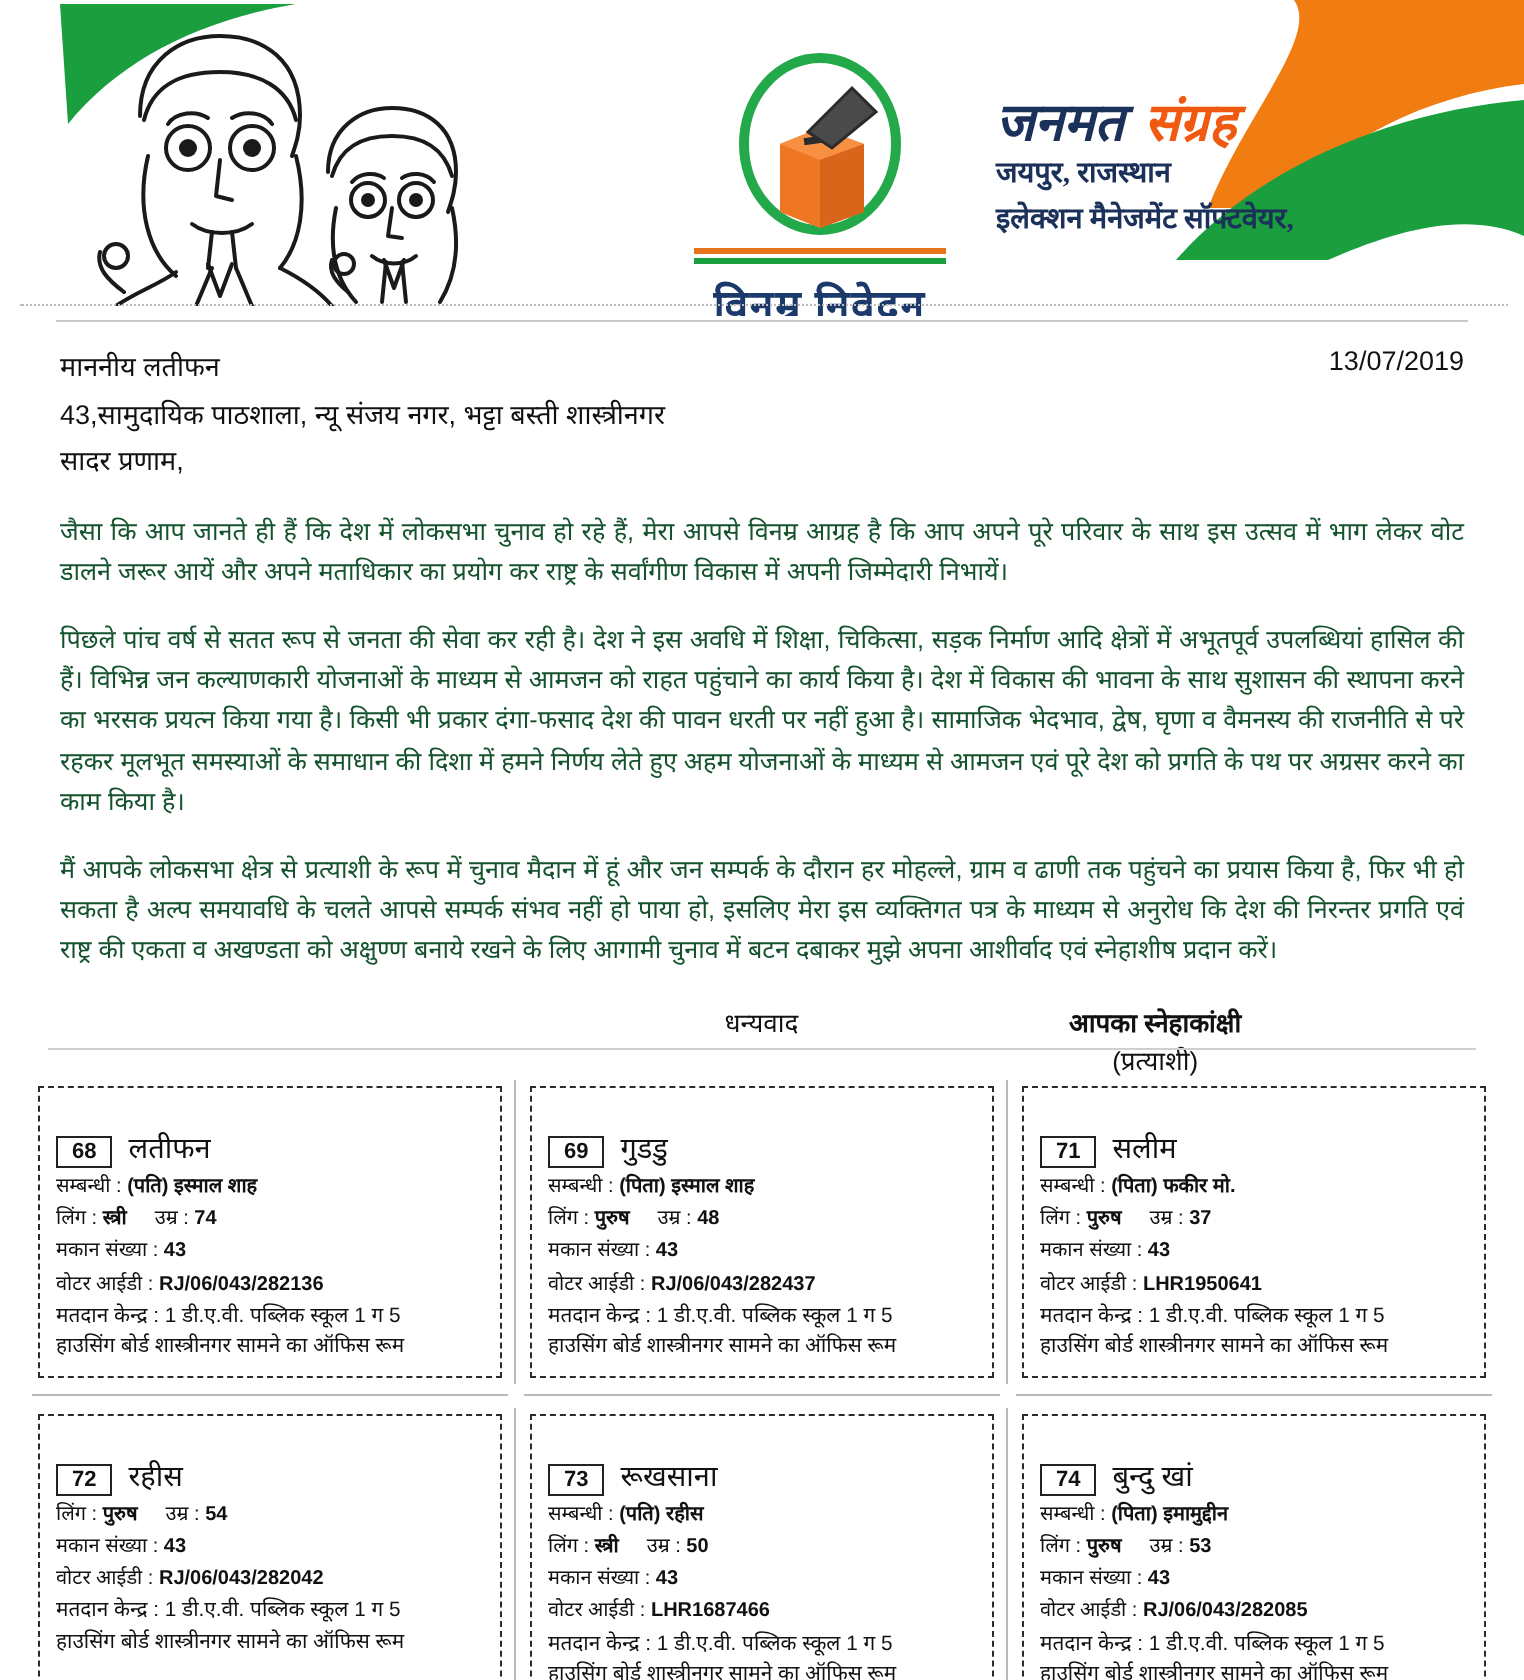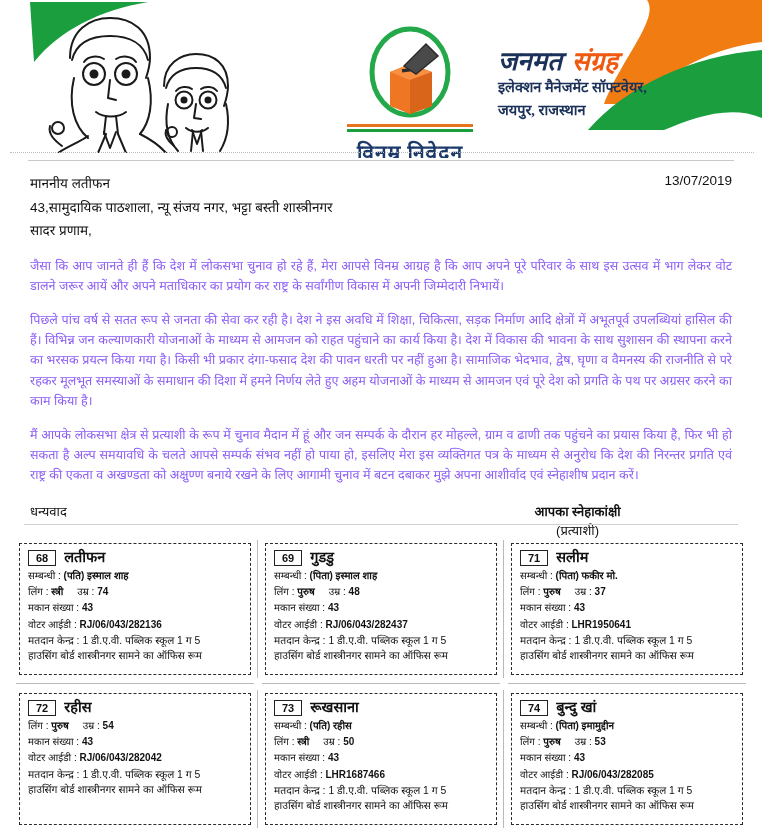--- a/index.html
+++ b/index.html
@@ -44,44 +44,44 @@
   .solid-sep  { position: absolute; left: 28px; top: 160px; width: 706px; height: 1px;
                 background: #c9c9c9; }
 
   
   .letter { position: absolute; left: 0; top: 172px; width: 762px; padding: 0 30px; }
   .addr-row { display: flex; justify-content: space-between; align-items: flex-start; }
   .addr { font-size: 13.5px; line-height: 1.75; color: #111; }
   .addr div { white-space: nowrap; }
   .date { font-size: 13.5px; color: #111; padding-top: 1px; }
 
-  .para { font-size: 12.6px; line-height: 1.62; text-align: justify; color: #8b5cf6;
+  .para { font-size: 12.6px; line-height: 1.62; text-align: justify; color: #14532d;
           margin-top: 13px; }
 
   .signrow { display: flex; margin-top: 16px; font-size: 13px; }
-  .thanks { width: 56%; text-align: left; padding-right: 24px; }
+  .thanks { width: 56%; text-align: right; padding-right: 24px; }
   .signoff { flex: 1; text-align: center; font-weight: 700; }
   .signoff .sub { font-weight: 400; display: block; margin-top: 1px; }
 
   .cards-top-rule { position: absolute; left: 24px; top: 524px; width: 714px; height: 1px; background: #cfcfcf; }
 
   
   .cards { position: absolute; left: 12px; top: 534px; width: 738px; height: 300px;
            display: grid; grid-template-columns: 1fr 1fr 1fr; grid-template-rows: 1fr 1fr; }
   .cell { position: relative; padding: 9px 7px; }
   .cell.sep-r::after { content: ""; position: absolute; right: 0; top: 6px; bottom: 6px;
                        width: 1px; background: #b9b9b9; }
   .cell.sep-b::before { content: ""; position: absolute; left: 4px; right: 4px; bottom: 0;
                         height: 1px; background: #b9b9b9; }
   .card { border: 1px dashed #2b2b2b; padding: 6px 8px 7px 8px; height: 100%; }
 
-  .card-head { display: flex; align-items: center; gap: 8px; margin-bottom: 2px; }
+  .card-head { display: flex; align-items: center; gap: 8px; margin-bottom: 2px; margin-top: 18px; }
   .serial { border: 1px solid #222; font-size: 11px; font-weight: 700;
             padding: 0px 7px; line-height: 14px; min-width: 26px; text-align: center; }
-  .vname { font-size: 14.5px; font-weight: 700; line-height: 1.1; }
+  .vname { font-size: 14.5px; font-weight: 400; line-height: 1.1; }
 
   .frow { font-size: 10px; line-height: 1.62; white-space: nowrap; }
   .frow .lbl { }
   .frow .val { font-weight: 700; }
   .frow .val-n { font-weight: 700; }
   .inline2 { display: flex; gap: 14px; }
   .booth { font-size: 10.4px; line-height: 1.45; }
   .booth .b2 { display: block; }
 </style>
 </head>
@@ -165,22 +165,22 @@
         <div class="rule-white"></div>
         <div class="rule-green"></div>
       </div>
       <div class="vinamra">विनम्र निवेदन</div>
     </div>
 
     <div class="brandblock">
       <div class="brand-title">
         <span class="brand-janmat">जनमत</span><span class="brand-sangrah">संग्रह</span>
       </div>
+      <div class="brand-sub">जयपुर, राजस्थान</div>
       <div class="brand-sub">इलेक्शन मैनेजमेंट सॉफ्टवेयर,</div>
-      <div class="brand-sub">जयपुर, राजस्थान</div>
     </div>
 
     <div class="dotted-sep"></div>
   </div>
   <div class="solid-sep"></div>
 
   <div class="letter">
     <div class="addr-row">
       <div class="addr">
         <div>माननीय लतीफन</div>

